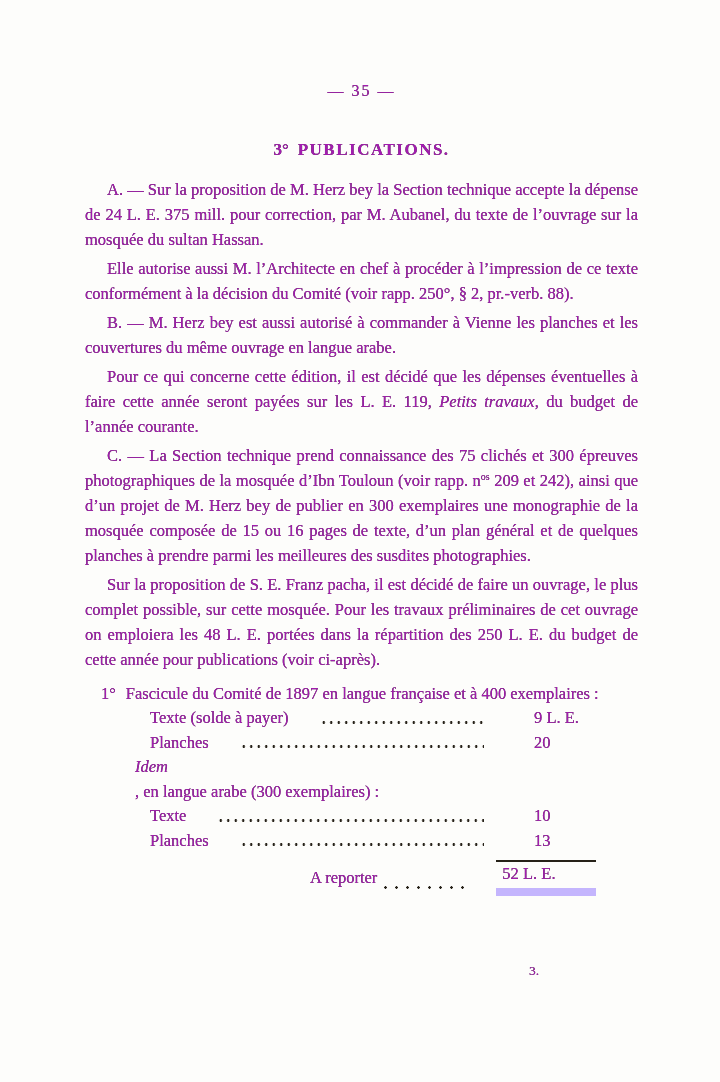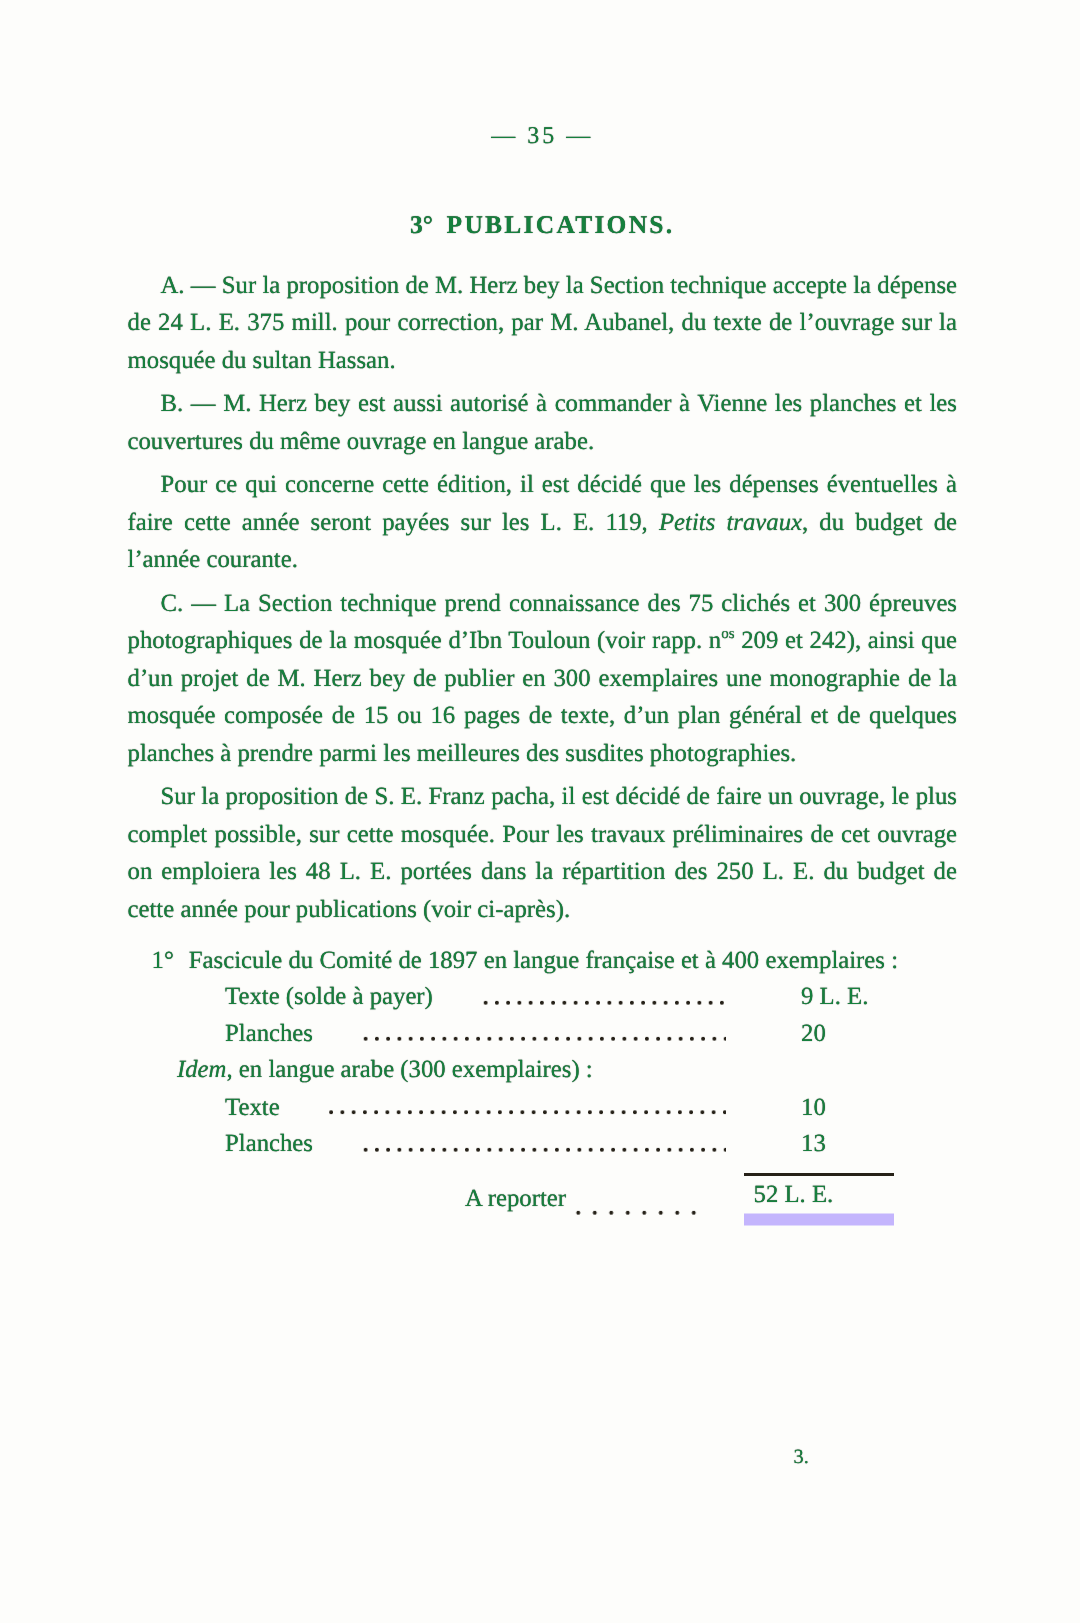--- a/index.html
+++ b/index.html
@@ -6,21 +6,21 @@
     margin: 0;
     padding: 0;
     background: #e8e8e6;
   }
   .page {
     position: relative;
     width: 720px;
     height: 1082px;
     margin: 0 auto;
     background: #fdfdfb;
-    color: #15803d;
+    color: #a21caf;
     font-family: "Liberation Serif", "DejaVu Serif", serif;
     font-size: 16.5px;
     line-height: 25px;
     box-sizing: border-box;
     padding: 78px 82px 0 85px;
     overflow: hidden;
     text-shadow: 0 0 0.6px rgba(25, 20, 15, 0.85);
   }
   .page-number {
     text-align: center;
@@ -62,21 +62,21 @@
   .alloc-intro .marker {
     margin-right: 10px;
   }
   .alloc-row {
     display: flex;
     align-items: flex-start;
     line-height: 24.5px;
   }
   .alloc-row .lbl { white-space: nowrap; }
   .indent2 { margin-left: 65px; gap: 28px; }
-  .indent1 { margin-left: 33px; }
+  .indent1 { margin-left: 50px; flex-direction: column; }
   .dots {
     flex: 1 1 auto;
     align-self: flex-end;
     height: 5px;
     margin: 0 8px 6px 3px;
     background-image: radial-gradient(circle, #262118 1.1px, rgba(0,0,0,0) 1.5px);
     background-size: 7.5px 5px;
     background-repeat: repeat-x;
     background-position: left bottom;
   }
@@ -119,20 +119,21 @@
 
   <div class="page-number">— 35 —</div>
 
   <div class="section-heading">
     <span class="heading-numeral">3°</span><span class="heading-title">PUBLICATIONS.</span>
   </div>
 
   <div class="body-text">
 
     <p class="para"><span>A. — Sur la proposition de M. Herz bey la Section technique accepte la dépense de 24 L. E. 375 mill. pour correction, par M. Aubanel, du texte de l’ouvrage sur la mosquée du sultan Hassan.</span></p>
+    <p class="para"><span>Elle autorise aussi M. l’Architecte en chef à procéder à l’impression de ce texte conformément à la décision du Comité (voir rapp. 250°, § 2, pr.-verb. 88).</span></p>
     <p class="para"><span>B. — M. Herz bey est aussi autorisé à commander à Vienne les planches et les couvertures du même ouvrage en langue arabe.</span></p>
     <p class="para"><span>Pour ce qui concerne cette édition, il est décidé que les dépenses éventuelles à faire cette année seront payées sur les L. E. 119, </span><span class="it">Petits travaux</span><span>, du budget de l’année courante.</span></p>
     <p class="para"><span>C. — La Section technique prend connaissance des 75 clichés et 300 épreuves photographiques de la mosquée d’Ibn Touloun (voir rapp. n</span><sup>os</sup><span> 209 et 242), ainsi que d’un projet de M. Herz bey de publier en 300 exemplaires une monographie de la mosquée composée de 15 ou 16 pages de texte, d’un plan général et de quelques planches à prendre parmi les meilleures des susdites photographies.</span></p>
     <p class="para"><span>Sur la proposition de S. E. Franz pacha, il est décidé de faire un ouvrage, le plus complet possible, sur cette mosquée. Pour les travaux préliminaires de cet ouvrage on emploiera les 48 L. E. portées dans la répartition des 250 L. E. du budget de cette année pour publications (voir ci-après).</span></p>
 
     <div class="alloc">
 
       <div class="alloc-intro">
         <span class="marker">1°</span><span>Fascicule du Comité de 1897 en langue française et à 400 exemplaires :</span>
       </div>

